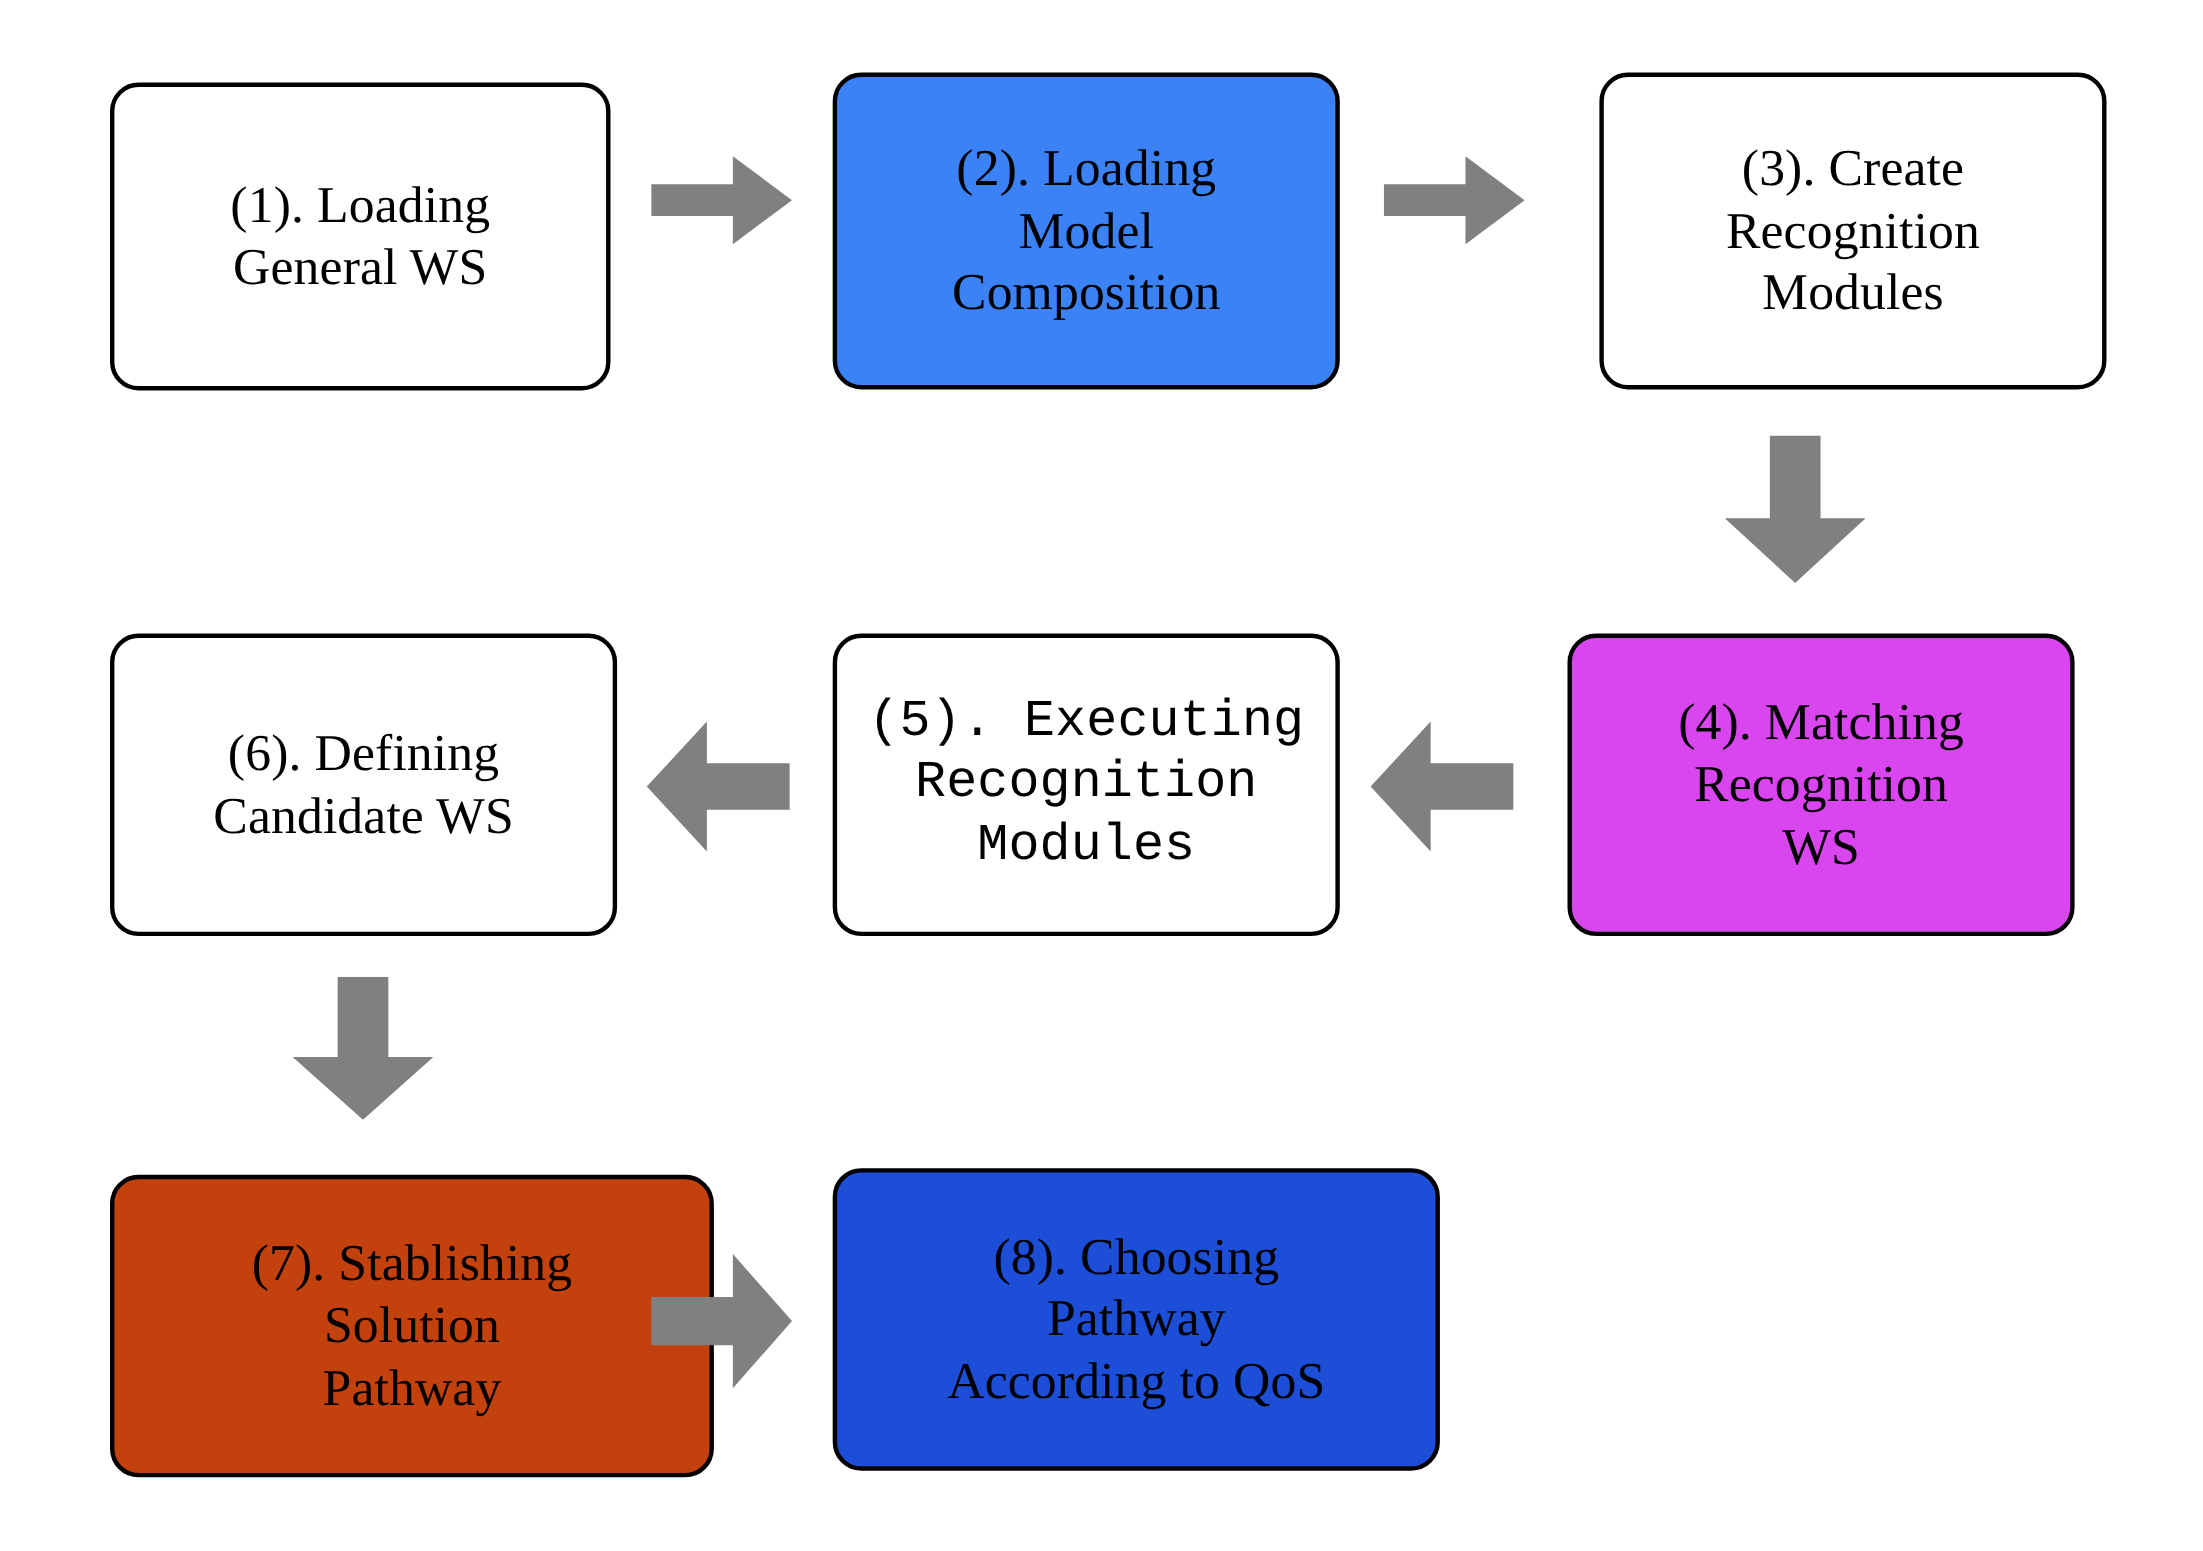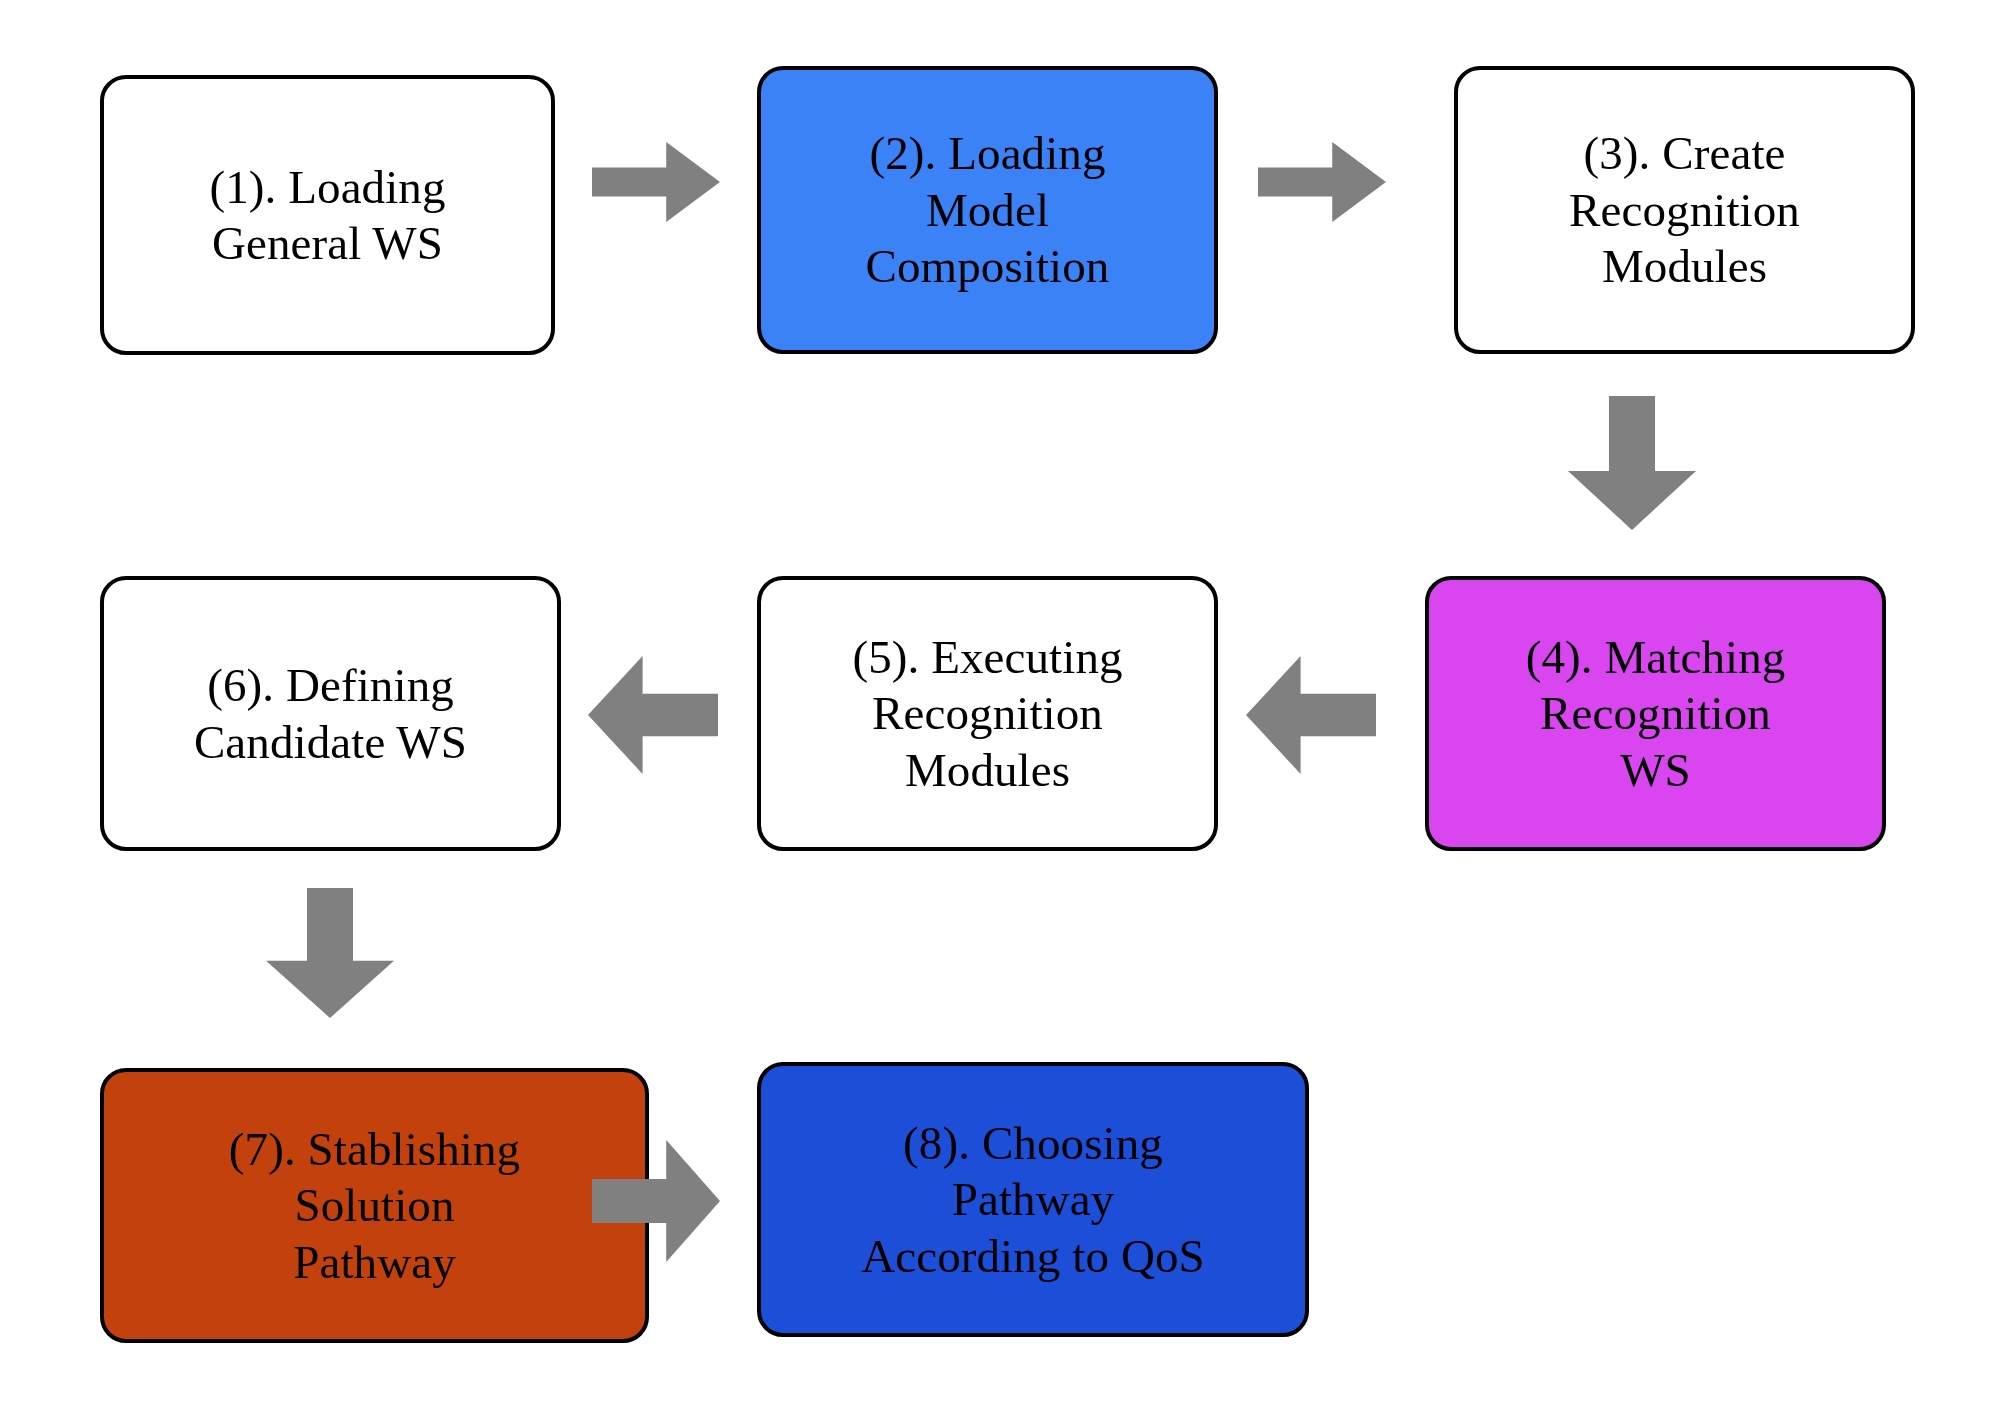--- a/index.html
+++ b/index.html
@@ -62,21 +62,21 @@
   <div class="node" style="left: 1425px; top: 66px; width: 461px; height: 288px; background: rgb(255, 255, 255); border-color: rgb(0, 0, 0); color: rgb(0, 0, 0); margin-left: 29px;">
     <span class="node-label">(3). Create
 Recognition
 Modules</span>
   </div>
   <div class="node" style="left: 1425px; top: 576px; width: 461px; height: 275px; background: #d946ef; border-color: rgb(0, 0, 0); color: rgb(0, 0, 0);">
     <span class="node-label">(4). Matching
 Recognition
 WS</span>
   </div>
-  <div class="node" style="left: 757px; top: 576px; width: 461px; height: 275px; background: rgb(255, 255, 255); border-color: rgb(0, 0, 0); color: rgb(0, 0, 0);">
+  <div class="node" style="left: 757px; top: 576px; width: 461px; height: 275px; background: rgb(255, 255, 255); border-color: rgb(0, 0, 0); color: rgb(0, 0, 0); font-family: Liberation Mono, monospace;">
     <span class="node-label">(5). Executing
 Recognition
 Modules</span>
   </div>
   <div class="node" style="left: 100px; top: 576px; width: 461px; height: 275px; background: rgb(255, 255, 255); border-color: rgb(0, 0, 0); color: rgb(0, 0, 0); align-items: center;">
     <span class="node-label">(6). Defining
 Candidate WS</span>
   </div>
   <div class="node" style="left: 100px; top: 1068px; width: 549px; height: 275px; background: #c2410c; border-color: rgb(0, 0, 0); color: rgb(0, 0, 0);">
     <span class="node-label">(7). Stablishing

